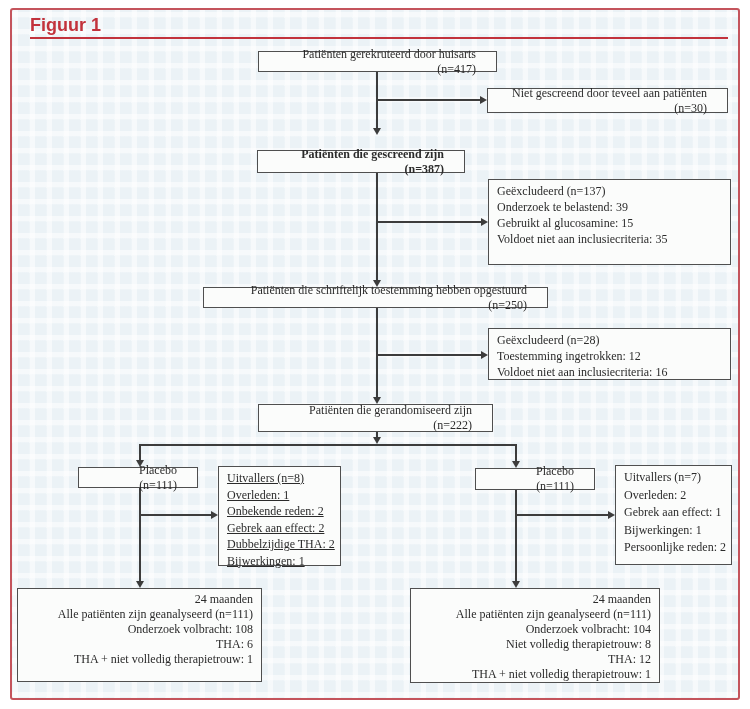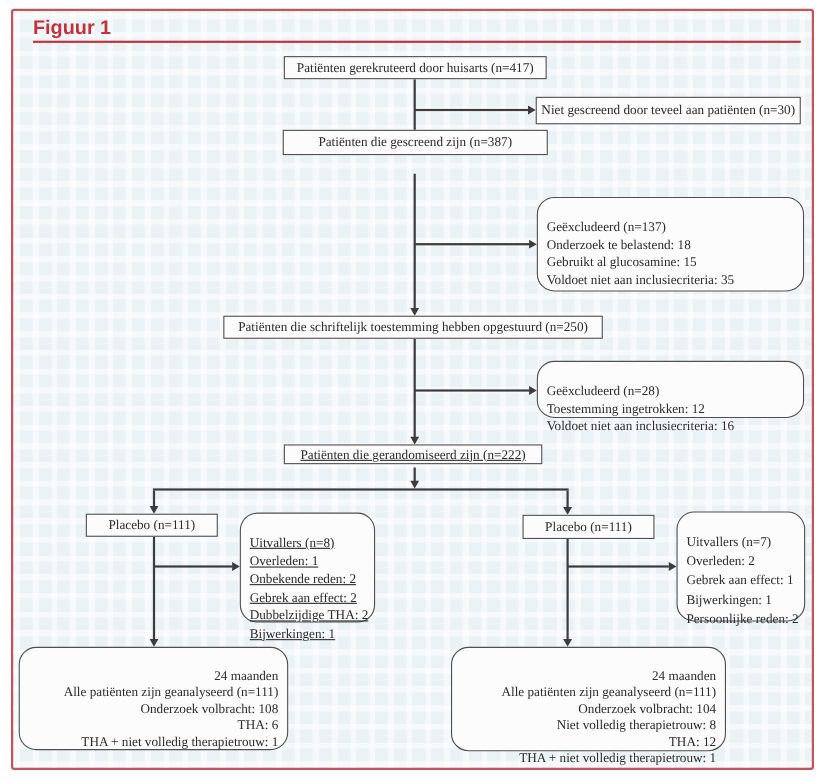--- a/index.html
+++ b/index.html
@@ -19,22 +19,22 @@
   }
   .fig-label{
     position:absolute;left:30px;top:15px;
     font-family:"Liberation Sans", sans-serif;font-weight:bold;font-size:18px;color:#c2323c;
   }
   .fig-rule{position:absolute;left:30px;top:37px;width:698px;height:2px;background:#c2323c;}
   .box{
     position:absolute;background:#fbfcfb;border:1.5px solid #4f4f4f;
     color:#2b2b2b;font-size:12px;box-sizing:border-box;
   }
-  .box.center{display:flex;align-items:center;justify-content:center;text-align:right;padding:0 0;}
-  .box.list{padding:18px 8px;border-radius:16px;}
+  .box.center{display:flex;align-items:center;justify-content:center;text-align:right;padding:0 20px;}
+  .box.list{padding:3px 8px;}
   .box.list .line{white-space:nowrap;}
   .ln{position:absolute;background:#3c3c3c;}
   .ar-d{position:absolute;width:0;height:0;border-left:4px solid transparent;border-right:4px solid transparent;border-top:7px solid #3c3c3c;}
   .ar-r{position:absolute;width:0;height:0;border-top:4px solid transparent;border-bottom:4px solid transparent;border-left:7px solid #3c3c3c;}
   .lh16 .line{line-height:16px;}
   .lh165 .line{line-height:16.5px;}
   .lh175 .line{line-height:17.5px;}
   .lh15 .line{line-height:15px;text-align:right;}
 </style>
 </head>
@@ -75,38 +75,38 @@
 
   <div class="ln" style="left:515px;top:490px;width:2px;height:91px;"></div>
   <div class="ar-d" style="left:512px;top:581px;"></div>
   <div class="ln" style="left:516px;top:514px;width:92px;height:2px;"></div>
   <div class="ar-r" style="left:608px;top:511px;"></div>
 
   <div class="box center" style="left:258px;top:51px;width:239px;height:21px;">Patiënten gerekruteerd door huisarts (n=417)</div>
 
   <div class="box center" style="left:487px;top:88px;width:241px;height:25px;">Niet gescreend door teveel aan patiënten (n=30)</div>
 
-  <div class="box center" style="left:257px;top:118px;width:241px;height:23px;">Patiënten die gescreend zijn (n=387)</div>
+  <div class="box center" style="left:257px;top:150px;width:208px;height:23px;font-weight:bold;">Patiënten die gescreend zijn (n=387)</div>
 
   <div class="box list lh16" style="left:488px;top:179px;width:243px;height:86px;">
     <div class="line">Geëxcludeerd (n=137)</div>
-    <div class="line">Onderzoek te belastend: 18</div>
+    <div class="line">Onderzoek te belastend: 39</div>
     <div class="line">Gebruikt al glucosamine: 15</div>
     <div class="line">Voldoet niet aan inclusiecriteria: 35</div>
   </div>
 
   <div class="box center" style="left:203px;top:287px;width:345px;height:21px;">Patiënten die schriftelijk toestemming hebben opgestuurd (n=250)</div>
 
   <div class="box list lh16" style="left:488px;top:328px;width:243px;height:52px;">
     <div class="line">Geëxcludeerd (n=28)</div>
     <div class="line">Toestemming ingetrokken: 12</div>
     <div class="line">Voldoet niet aan inclusiecriteria: 16</div>
   </div>
 
-  <div class="box center" style="left:258px;top:404px;width:235px;height:18px;text-decoration:underline;">Patiënten die gerandomiseerd zijn (n=222)</div>
+  <div class="box center" style="left:258px;top:404px;width:235px;height:28px;">Patiënten die gerandomiseerd zijn (n=222)</div>
 
   <div class="box center" style="left:78px;top:467px;width:120px;height:21px;">Placebo (n=111)</div>
 
   <div class="box list lh165" style="left:218px;top:466px;width:123px;height:100px;text-decoration:underline;">
     <div class="line">Uitvallers (n=8)</div>
     <div class="line">Overleden: 1</div>
     <div class="line">Onbekende reden: 2</div>
     <div class="line">Gebrek aan effect: 2</div>
     <div class="line">Dubbelzijdige THA: 2</div>
     <div class="line">Bijwerkingen: 1</div>

